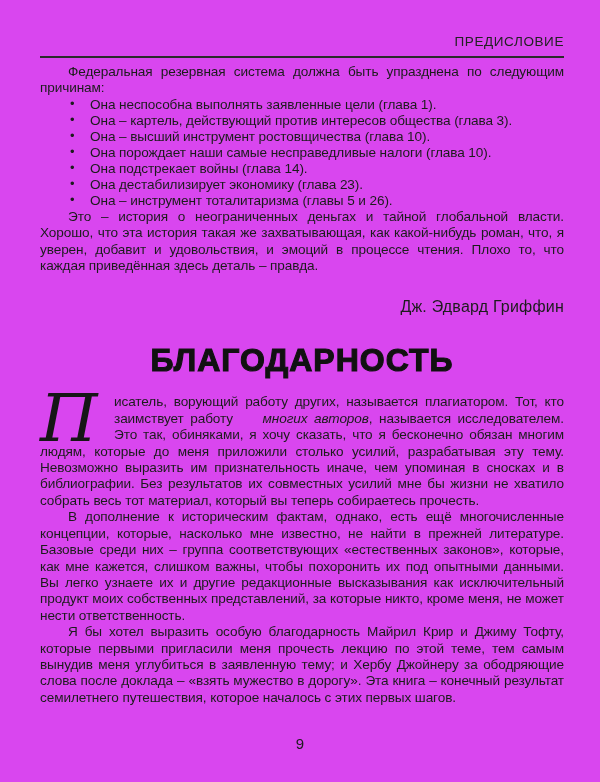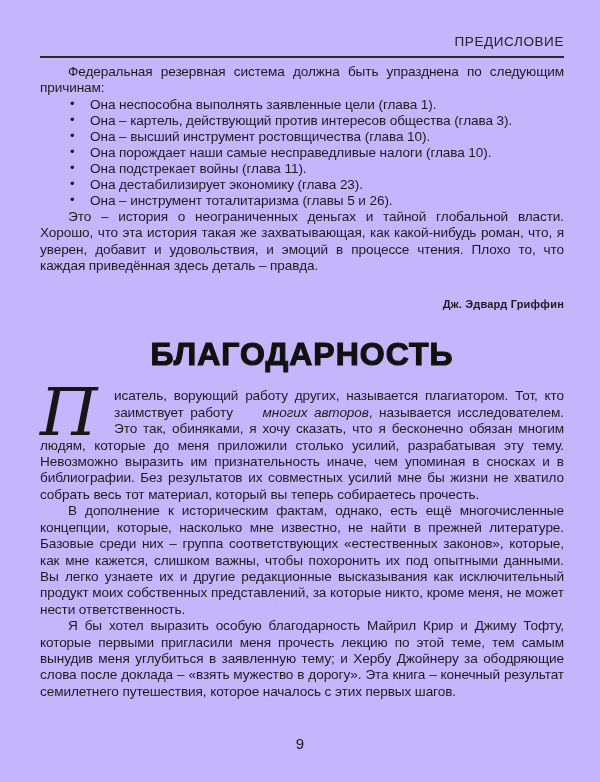--- a/index.html
+++ b/index.html
@@ -4,21 +4,21 @@
 <style>
   html, body { margin: 0; padding: 0; }
   body {
     width: 600px; height: 782px;
     background: #ffffff;
     font-family: "Liberation Sans", sans-serif;
   }
   .page {
     position: relative;
     width: 600px; height: 782px;
-    background: #c4b5fd;
+    background: #d946ef;
     color: #1c1c1c;
     overflow: hidden;
     box-sizing: border-box;
   }
   .content {
     padding: 34px 36px 0 40px;
   }
   .running-header {
     text-align: right;
     font-size: 13.5px;
@@ -51,22 +51,22 @@
     letter-spacing: -0.1px;
   }
   ul.reasons li .bullet {
     position: absolute;
     left: 30px; top: -1px;
     font-size: 13px;
   }
   .attribution {
     margin-top: 24px;
     text-align: right;
-    font-weight: bold;
-    font-size: 11px;
+    font-weight: normal;
+    font-size: 16px;
     letter-spacing: 0.2px;
   }
   h1.chapter-title {
     margin: 26px 0 16px 0;
     text-align: center;
     font-size: 32px;
     line-height: 36px;
     font-weight: bold;
     letter-spacing: 1px;
     color: #111;
@@ -117,21 +117,21 @@
       <li>
         <span class="bullet">•</span>
         <span>Она – высший инструмент ростовщичества (глава 10).</span>
       </li>
       <li>
         <span class="bullet">•</span>
         <span>Она порождает наши самые несправедливые налоги (глава 10).</span>
       </li>
       <li>
         <span class="bullet">•</span>
-        <span>Она подстрекает войны (глава 11).</span>
+        <span>Она подстрекает войны (глава 14).</span>
       </li>
       <li>
         <span class="bullet">•</span>
         <span>Она дестабилизирует экономику (глава 23).</span>
       </li>
       <li>
         <span class="bullet">•</span>
         <span>Она – инструмент тоталитаризма (главы 5 и 26).</span>
       </li>
     </ul>

